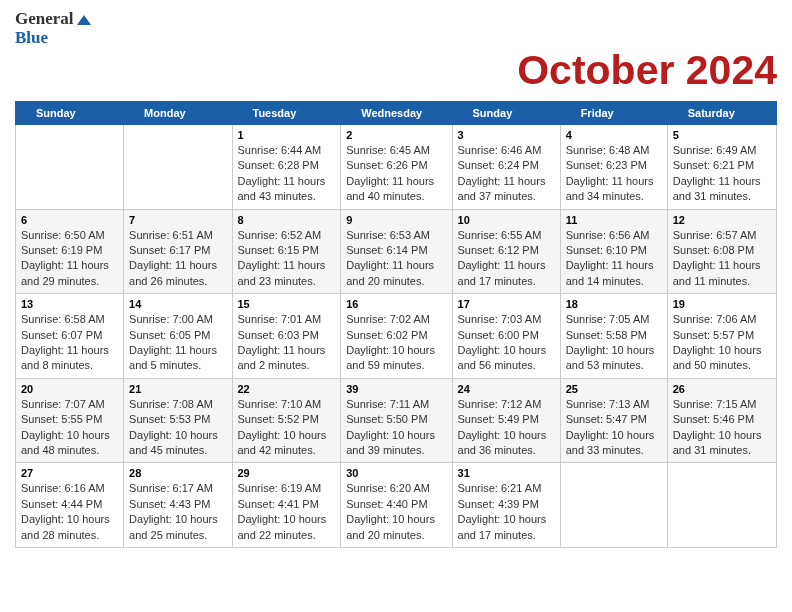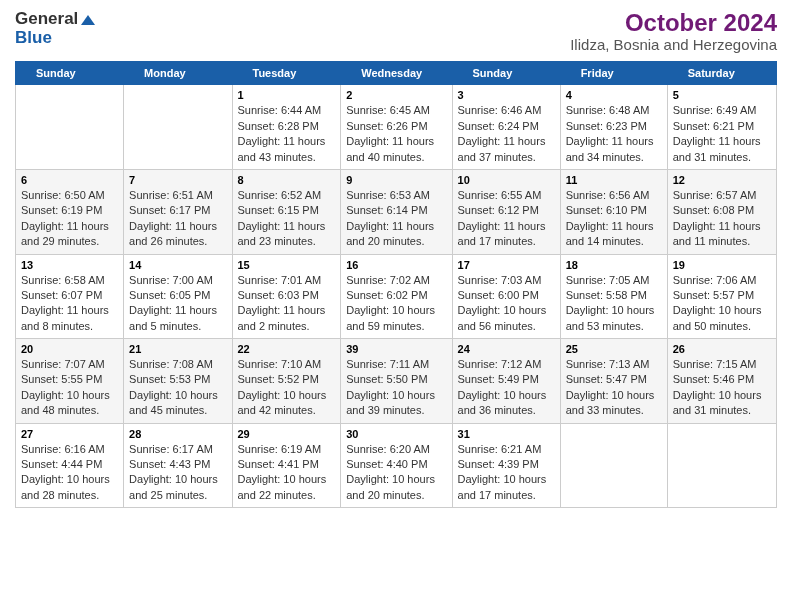--- a/index.html
+++ b/index.html
@@ -17,29 +17,31 @@
     .header {
       display: flex;
       align-items: flex-start;
       justify-content: space-between;
       margin-bottom: 8px;
     }
     .logo {
       display: flex;
       align-items: center;
       gap: 2px;
+      font-family: Liberation Serif, serif;
     }
     .title-section {
       text-align: right;
     }
     .month-title {
-      font-size: 24px;
+      font-size: 41px;
       font-weight: bold;
-      color: #701a75;
+      color: #b91c1c;
       line-height: 1.1;
+      margin-top: 38px;
     }
     .location {
       font-size: 15px;
       color: #555;
     }
     table {
       width: 100%;
       border-collapse: collapse;
       font-size: 10.5px;
     }
@@ -87,21 +89,20 @@
 <div class="container">
   <div class="header">
     <div class="logo">
     <div style="display:flex;flex-direction:column;line-height:1.1;">
       <span style="font-size:17px;font-weight:bold;color:#333;">General<span style="display:inline-block;width:0;height:0;border-left:7px solid transparent;border-right:7px solid transparent;border-bottom:10px solid #1a5fa8;margin-left:3px;vertical-align:middle;"></span></span>
       <span style="font-size:17px;font-weight:bold;color:#1a5fa8;">Blue</span>
     </div>
   </div>
     <div class="title-section">
       <div class="month-title">October 2024</div>
-      <div class="location">Ilidza, Bosnia and Herzegovina</div>
     </div>
   </div>
 
   <table>
     <thead>
       <tr>
         <th>Sunday</th>
         <th>Monday</th>
         <th>Tuesday</th>
         <th>Wednesday</th>

